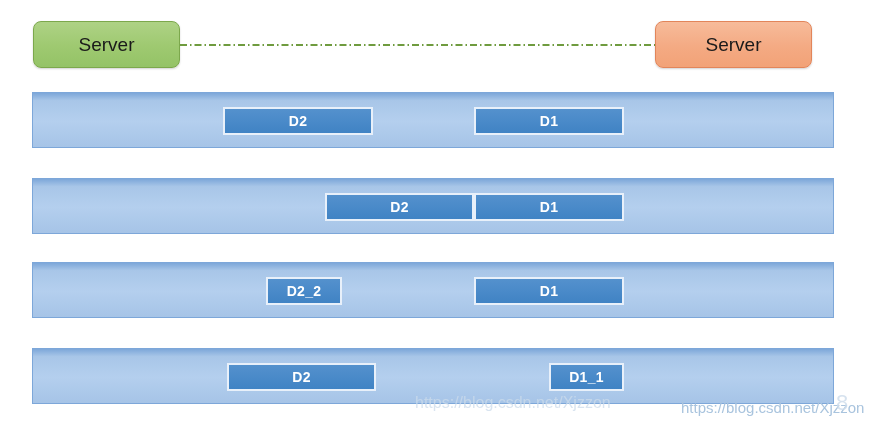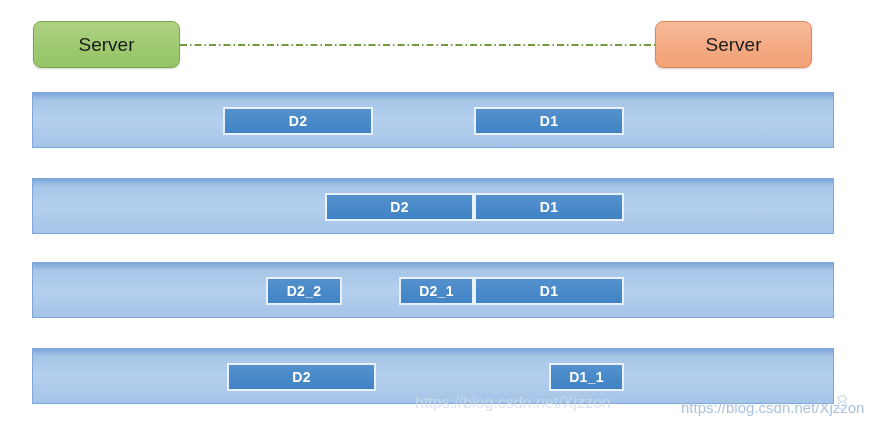--- a/index.html
+++ b/index.html
@@ -149,23 +149,20 @@
         <span>D2</span>
       </div>
       <div class="segment" style="left: 441px; width: 150px;">
         <span>D1</span>
       </div>
     </div>
   <div id="stream-bar-3" class="stream-bar">
       <div class="segment" style="left: 194px; width: 76px; margin-left: 39px;">
         <span>D2_2</span>
       </div>
-      <div class="segment" style="left: 366px; width: 75px;">
-        <span>D2_1</span>
-      </div>
       <div class="segment" style="left: 441px; width: 150px;">
         <span>D1</span>
       </div>
     </div>
   <div id="stream-bar-4" class="stream-bar">
       <div class="segment" style="left: 194px; width: 149px;">
         <span>D2</span>
       </div>
       <div class="segment" style="left: 516px; width: 75px; text-align: right;">
         <span>D1_1</span>

